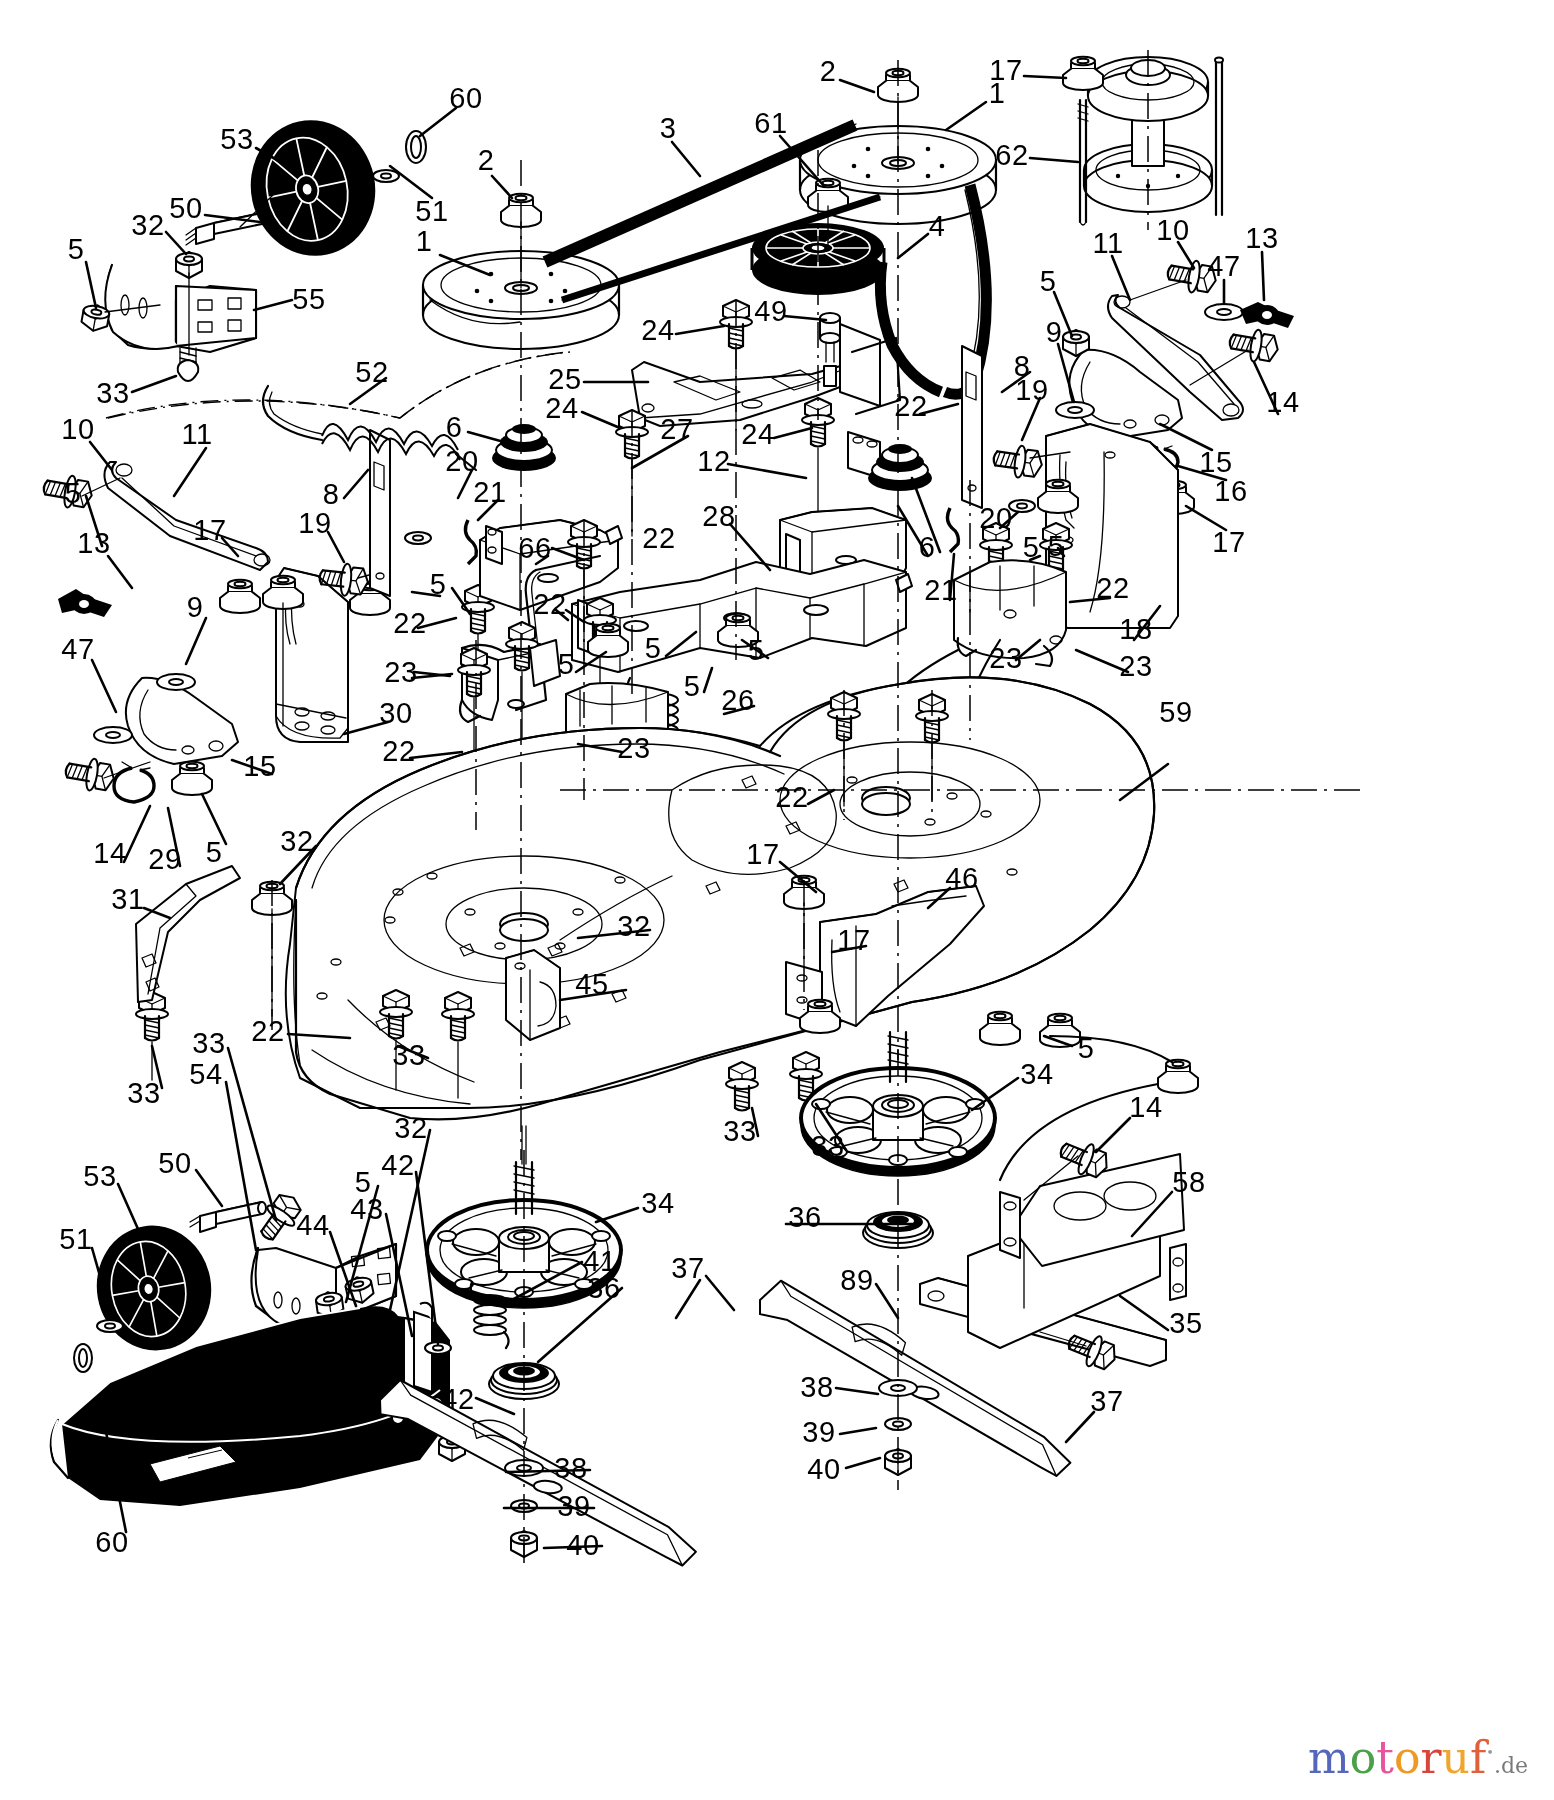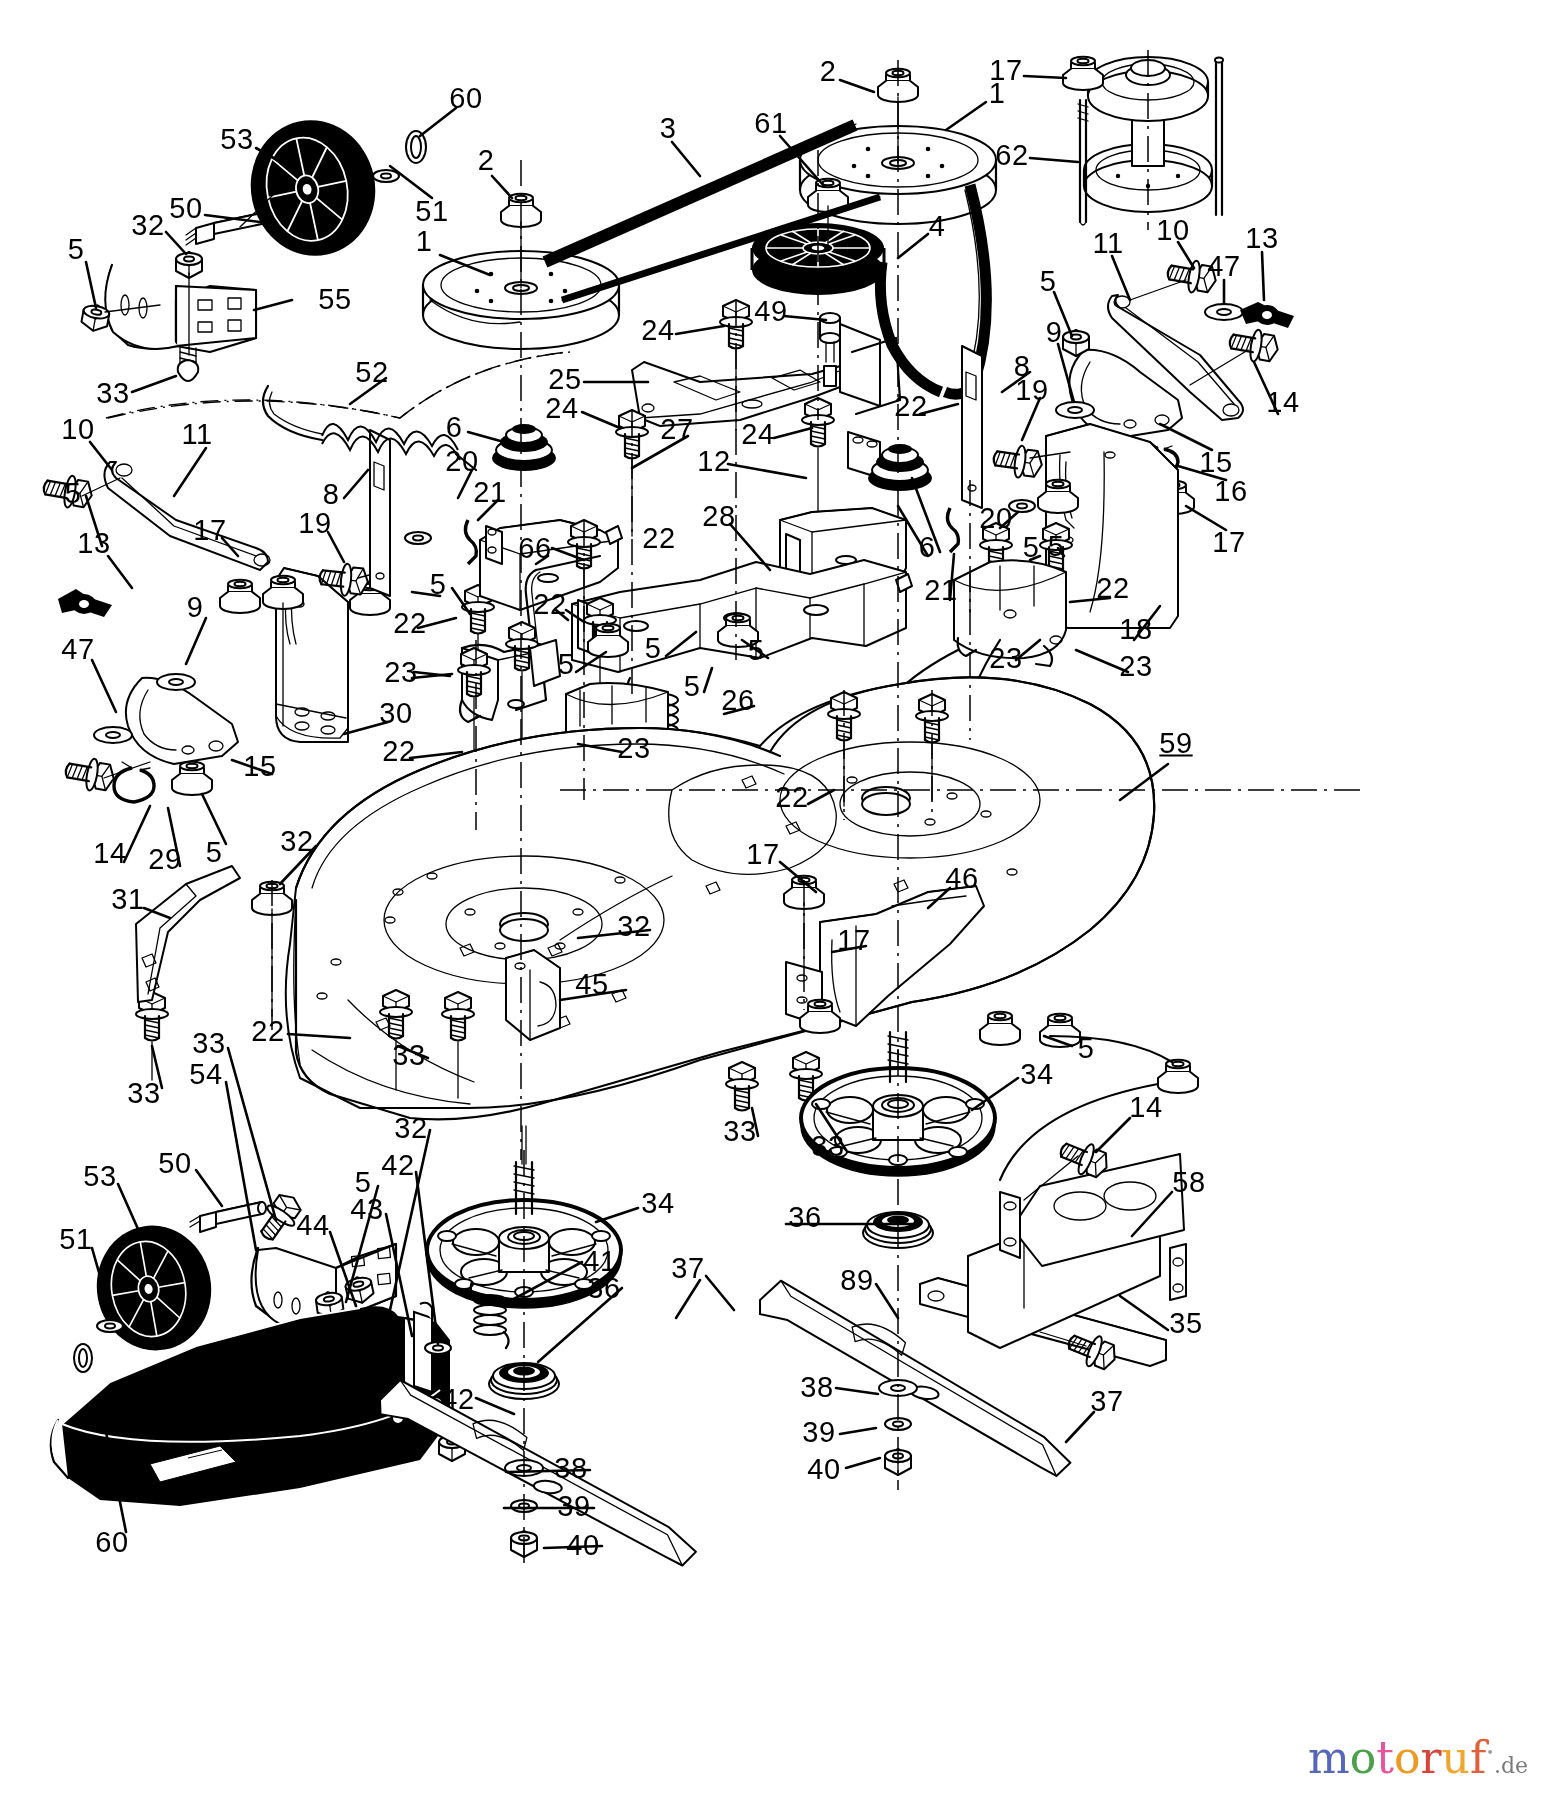--- a/index.html
+++ b/index.html
@@ -1101,21 +1101,21 @@
       <div class="callout" style="left: 486px; top: 160px;">2</div>
       <div class="callout" style="left: 937px; top: 226px;">4</div>
       <div class="callout" style="left: 148px; top: 225px;">32</div>
       <div class="callout" style="left: 424px; top: 241px;">1</div>
       <div class="callout" style="left: 1108px; top: 243px;">11</div>
       <div class="callout" style="left: 1173px; top: 230px;">10</div>
       <div class="callout" style="left: 1262px; top: 238px;">13</div>
       <div class="callout" style="left: 76px; top: 249px;">5</div>
       <div class="callout" style="left: 1224px; top: 266px;">47</div>
       <div class="callout" style="left: 1048px; top: 281px;">5</div>
-      <div class="callout" style="left: 309px; top: 299px; margin-left: 26px;">55</div>
+      <div class="callout" style="left: 309px; top: 299px;">55</div>
       <div class="callout" style="left: 1054px; top: 332px;">9</div>
       <div class="callout" style="left: 658px; top: 330px;">24</div>
       <div class="callout" style="left: 771px; top: 311px;">49</div>
       <div class="callout" style="left: 113px; top: 393px;">33</div>
       <div class="callout" style="left: 372px; top: 372px;">52</div>
       <div class="callout" style="left: 565px; top: 379px;">25</div>
       <div class="callout" style="left: 1022px; top: 366px;">8</div>
       <div class="callout" style="left: 1032px; top: 390px;">19</div>
       <div class="callout" style="left: 1283px; top: 402px;">14</div>
       <div class="callout" style="left: 911px; top: 406px;">22</div>
@@ -1156,21 +1156,21 @@
       <div class="callout" style="left: 653px; top: 648px;">5</div>
       <div class="callout" style="left: 756px; top: 650px;">5</div>
       <div class="callout" style="left: 692px; top: 686px;">5</div>
       <div class="callout" style="left: 1006px; top: 658px;">23</div>
       <div class="callout" style="left: 1136px; top: 666px;">23</div>
       <div class="callout" style="left: 738px; top: 700px;">26</div>
       <div class="callout" style="left: 396px; top: 713px;">30</div>
       <div class="callout" style="left: 399px; top: 751px;">22</div>
       <div class="callout" style="left: 634px; top: 748px;">23</div>
       <div class="callout" style="left: 260px; top: 766px;">15</div>
-      <div class="callout" style="left: 1176px; top: 743px; text-decoration: underline;">59</div>
+      <div class="callout" style="left: 1176px; top: 712px;">59</div>
       <div class="callout" style="left: 792px; top: 797px;">22</div>
       <div class="callout" style="left: 110px; top: 853px;">14</div>
       <div class="callout" style="left: 165px; top: 859px;">29</div>
       <div class="callout" style="left: 214px; top: 852px;">5</div>
       <div class="callout" style="left: 763px; top: 854px;">17</div>
       <div class="callout" style="left: 297px; top: 841px;">32</div>
       <div class="callout" style="left: 128px; top: 899px;">31</div>
       <div class="callout" style="left: 962px; top: 878px;">46</div>
       <div class="callout" style="left: 854px; top: 940px;">17</div>
       <div class="callout" style="left: 634px; top: 926px;">32</div>

